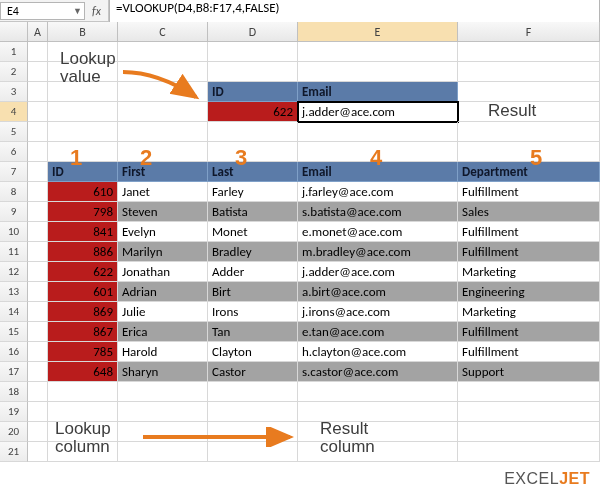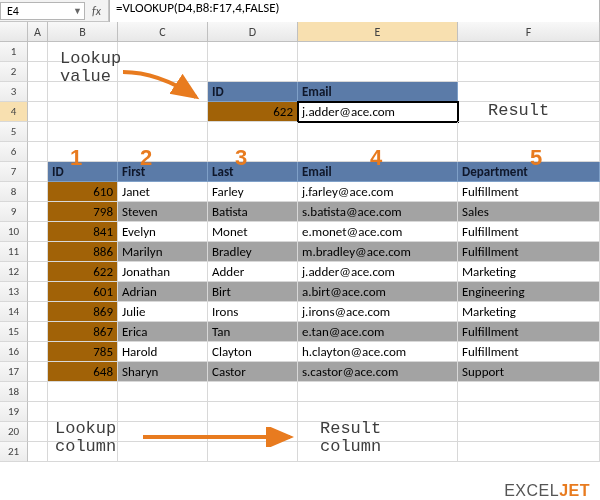--- a/index.html
+++ b/index.html
@@ -118,55 +118,55 @@
   
   .cA { width: 20px; }
   .cB { width: 70px; }
   .cC { width: 90px; }
   .cD { width: 90px; }
   .cE { width: 160px; }
   .cF { width: 142px; }
   
   .hdr { background: #5b7ba8; color: #0f172a; font-weight: bold; border-right:1px solid #7fa0c8; border-bottom:1px solid #7fa0c8;}
   
-  .orange { background: #a16207; }
+  .orange { background: #b91c1c; }
   
   .z0 { background: #fff; }
   .z1 { background: #a3a3a3; }
   
   .sel {
     outline: 2px solid #000;
     outline-offset: -1px;
     background:#fff;
   }
   
   .anno {
     position: absolute;
-    font-family: Liberation Mono, monospace;
+    font-family: Liberation Sans, sans-serif;
     color: #3d3d3d;
     font-size: 17px;
     line-height: 1.05;
     pointer-events: none;
   }
   .bignum {
     position: absolute;
     font-family: Arial, sans-serif;
     font-weight: bold;
     font-size: 22px;
     color: #e87b1f;
     pointer-events: none;
   }
   .arrow {
     position: absolute;
     pointer-events: none;
   }
   .logo {
     position: absolute;
     right: 10px;
-    bottom: 0;
+    bottom: 12px;
     font-family: Arial, sans-serif;
     font-size: 16px;
     font-weight: 300;
     letter-spacing: 0.5px;
   }
   .logo .ex { color: #555; }
   .logo .jet { color: #e87b1f; font-weight: 600;}
 </style>
 </head>
 <body>

